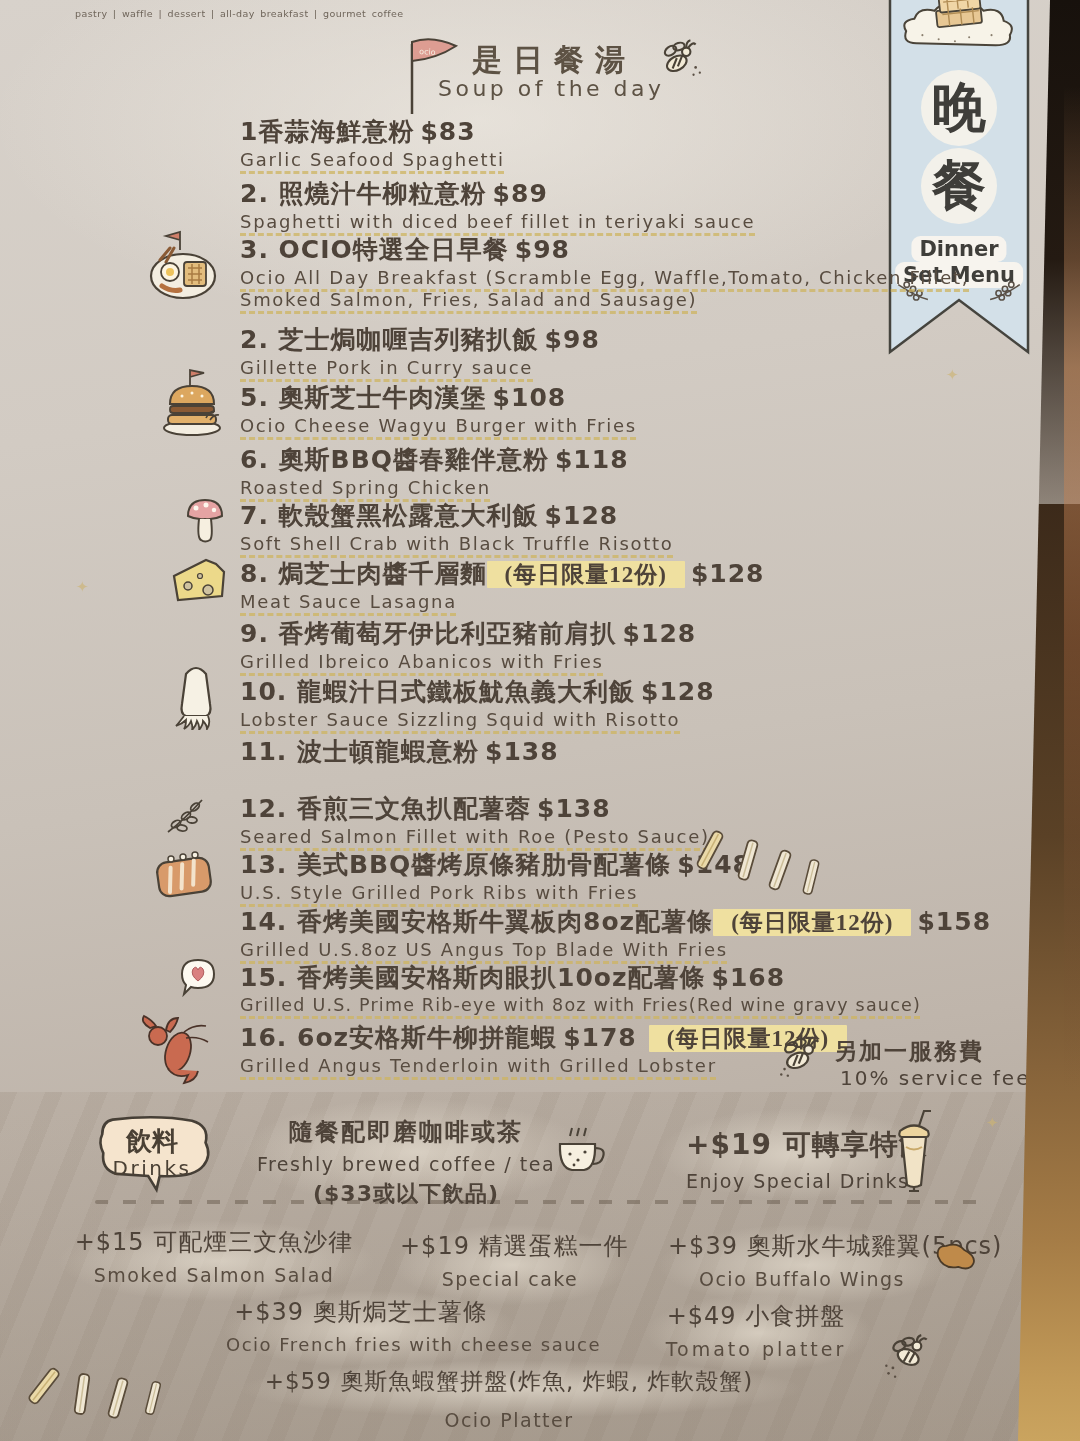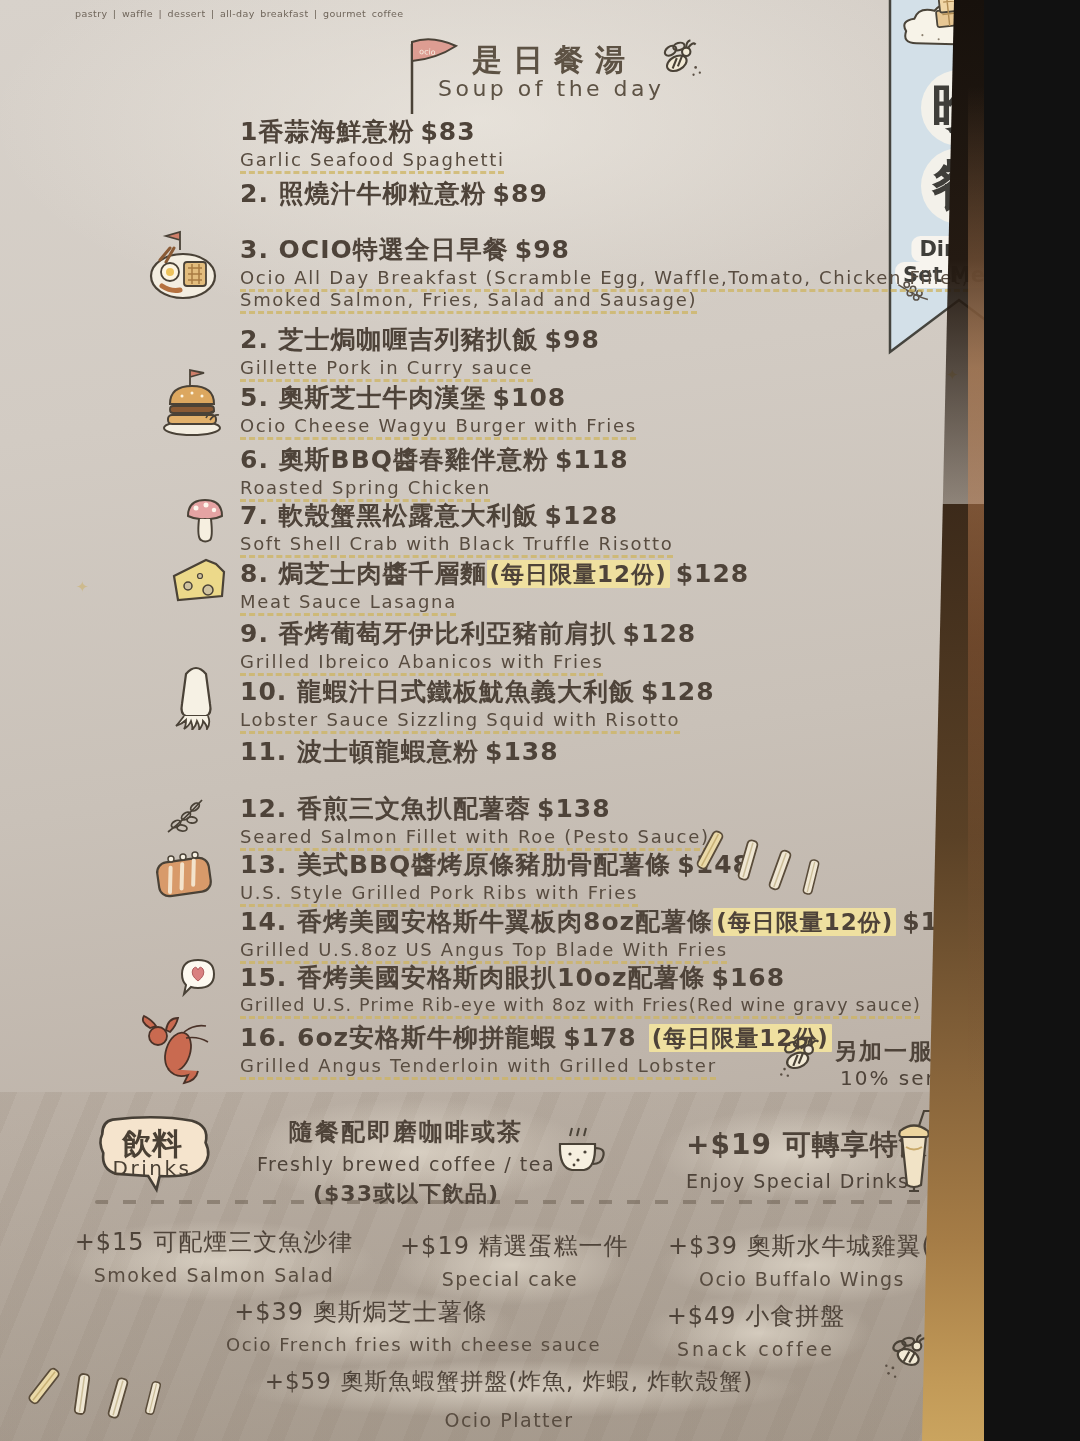--- a/index.html
+++ b/index.html
@@ -1,16 +1,16 @@
 <!DOCTYPE html>
 <html><head>
 <meta charset="utf-8">
 <style>
   html,body{margin:0;padding:0;background:#111;}
-  .stage{position:relative;width:984px;height:1441px;overflow:hidden;
+  .stage{position:relative;width:1080px;height:1441px;overflow:hidden;
     font-family:"DejaVu Sans","Liberation Sans",sans-serif;color:#4e4339;
     background:
       radial-gradient(ellipse 700px 300px at 480px 120px, rgba(244,240,232,.55), rgba(244,240,232,0) 70%),
       linear-gradient(172deg,#d8d2cb 0%,#d2cbc3 28%,#c9c1b8 52%,#bfb5ab 72%,#b2a89d 90%,#aba094 100%);
   }
   
   .photo-edge{position:absolute;top:0;right:0;width:62px;height:100%;
     background:linear-gradient(180deg,#17110c 0%,#241a12 18%,#33241668 35%,#3c2a1a 35%,#5a4126 58%,#86633a 74%,#a57c46 86%,#c29a58 96%,#caa45f 100%);
     clip-path:polygon(32px 0,100% 0,100% 100%,0 100%);}
   .photo-edge::after{content:"";position:absolute;right:0;top:6%;width:16px;height:70%;
@@ -28,42 +28,42 @@
     background:#f3f1ea;display:flex;align-items:center;justify-content:center;
     font-size:54px;font-weight:700;color:#3f3e3a;line-height:1;}
   .bc1{top:70px;} .bc2{top:148px;}
   .bpill{position:absolute;left:50%;transform:translateX(-50%);background:#f7f4ee;border-radius:9px;
     padding:0 8px;font-size:21px;font-weight:700;color:#3f3e3a;white-space:nowrap;line-height:1.25;}
   .bp1{top:236px;} .bp2{top:262px;}
   
   .item{position:absolute;left:240px;width:762px;}
   .item .t{font-size:25px;font-weight:700;letter-spacing:1px;line-height:1.12;white-space:nowrap;color:#4e4339;}
   .item .price{margin-left:6px;}
-  .limit{background:#efe0a0;border-radius:1px;padding:1px 3px;font-size:23px;}
+  .limit{background:#efe0a0;border-radius:1px;padding:1px 18px;font-size:23px;font-family:Liberation Serif, serif;}
   .limit:empty{display:none;}
   .limit.after{margin-left:12px;}
   .item .en{font-size:18px;letter-spacing:1.7px;line-height:1.2;margin-top:3px;color:#584c40;
     text-decoration-line:underline;text-decoration-style:dashed;
     text-decoration-color:rgba(206,180,96,.75);text-decoration-thickness:3px;text-underline-offset:5px;}
   .item .en.one-line{white-space:nowrap;font-size:17.5px;letter-spacing:1.2px;}
   
   .service{position:absolute;left:778px;top:1030px;width:240px;}
   .service .zh{position:absolute;left:56px;top:6px;font-size:23px;font-weight:700;letter-spacing:2px;white-space:nowrap;}
   .service .en{position:absolute;left:62px;top:36px;font-size:20px;letter-spacing:2px;white-space:nowrap;}
   
   .bottom-band{position:absolute;left:0;top:1092px;width:1036px;height:349px;
     background:
       repeating-linear-gradient(112deg,rgba(128,112,96,.10) 0 16px,rgba(128,112,96,0) 16px 42px),
       linear-gradient(180deg,rgba(150,135,118,.14),rgba(138,122,104,.22));}
   .blob{position:absolute;background:radial-gradient(ellipse,rgba(235,227,213,.65),rgba(235,227,213,0) 70%);border-radius:50%;}
   .dotline{position:absolute;left:95px;top:1200px;width:890px;height:4px;border-radius:2px;
     background:repeating-linear-gradient(90deg,#675a4c 0 13px,transparent 13px 28px);opacity:.5;}
   
   .drinks-bubble{position:absolute;left:96px;top:1110px;width:120px;height:84px;}
-  .db-zh{position:absolute;left:0;top:14px;width:112px;text-align:center;font-size:30px;font-weight:700;color:#4a4034;}
+  .db-zh{position:absolute;left:0;top:14px;width:112px;text-align:center;font-size:26px;font-weight:700;color:#4a4034;}
   .db-en{position:absolute;left:0;top:46px;width:112px;text-align:center;font-size:20px;letter-spacing:2.5px;color:#4a4034;}
   .drinks-mid{position:absolute;left:253px;top:1116px;width:306px;text-align:center;}
   .drinks-mid .zh{font-size:24px;font-weight:700;letter-spacing:2px;white-space:nowrap;}
   .drinks-mid .en{font-size:19px;letter-spacing:1.5px;margin-top:5px;white-space:nowrap;}
   .drinks-mid .note{font-size:22px;font-weight:700;letter-spacing:1px;margin-top:4px;white-space:nowrap;}
   .drinks-up{position:absolute;left:686px;top:1126px;width:204px;text-align:center;}
   .drinks-up .zh{font-size:28px;font-weight:700;letter-spacing:1px;white-space:nowrap;}
   .drinks-up .en{font-size:19px;letter-spacing:1.5px;margin-top:6px;white-space:nowrap;}
   
   .addon{position:absolute;text-align:center;}
@@ -156,20 +156,21 @@
         </g>
     </svg>
   </div>
 
   <div class="item" style="top:118px">
     <div class="t"><span>1香蒜海鮮意粉</span><span class="price">$83</span></div>
     <div class="en">Garlic Seafood Spaghetti</div>
   </div>
   <div class="item" style="top:180px">
     <div class="t"><span>2. 照燒汁牛柳粒意粉</span><span class="price">$89</span></div>
+    <div class="en">Spaghetti with diced beef fillet in teriyaki sauce</div>
   </div>
   <div class="item" style="top:236px">
     <div class="t"><span>3. OCIO特選全日早餐</span><span class="price">$98</span></div>
     <div class="en">Ocio All Day Breakfast (Scramble Egg, Waffle,Tomato, Chicken Fillet, Smoked Salmon, Fries, Salad and Sausage)</div>
   </div>
   <div class="item" style="top:326px">
     <div class="t"><span>2. 芝士焗咖喱吉列豬扒飯</span><span class="price">$98</span></div>
     <div class="en">Gillette Pork in Curry sauce</div>
   </div>
   <div class="item" style="top:384px">
@@ -401,21 +402,21 @@
   </div>
   <svg class="svgabs" style="left:932px;top:1240px;width:46px;height:36px;transform:rotate(12deg);" viewBox="0 0 46 36">
     <path d="M6,20 Q2,10 12,8 Q22,2 30,8 Q44,12 42,20 Q40,28 28,26 Q14,32 6,20 Z" fill="#bf8a4a" stroke="#4a3a28" stroke-width="1.8"></path>
   </svg>
   <div class="addon a4">
     <div class="zh">+$39 奧斯焗芝士薯條</div>
     <div class="en" style="font-size:18px;text-align:right;">Ocio French fries with cheese sauce</div>
   </div>
   <div class="addon a5">
     <div class="zh">+$49 小食拼盤</div>
-    <div class="en" style="letter-spacing:3px;">Snack coffee</div>
+    <div class="en" style="letter-spacing:3px;">Tomato platter</div>
   </div>
   <div class="addon a6">
     <div class="zh">+$59 奧斯魚蝦蟹拼盤(炸魚, 炸蝦, 炸軟殼蟹)</div>
     <div class="en">Ocio Platter</div>
   </div>
 
   <div>
     <svg class="fry" style="left:36px;top:1364px;transform:rotate(38deg);" viewBox="0 0 16 44">
         <rect x="3" y="2" width="10" height="40" rx="4" fill="#ead9a8" stroke="#5a4c3a" stroke-width="1.8"></rect>
         <path d="M8,4 L8,40" stroke="#c9b277" stroke-width="1.5"></path>

